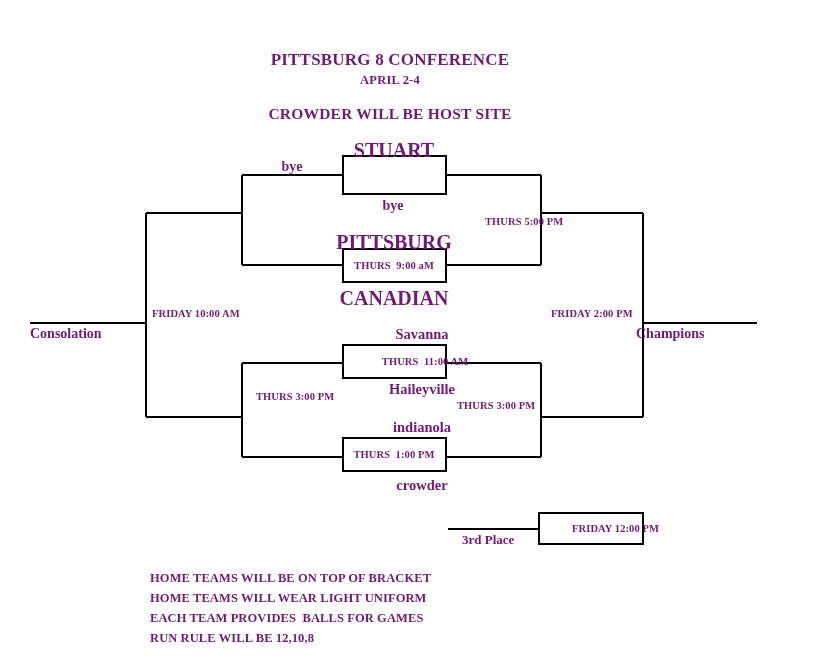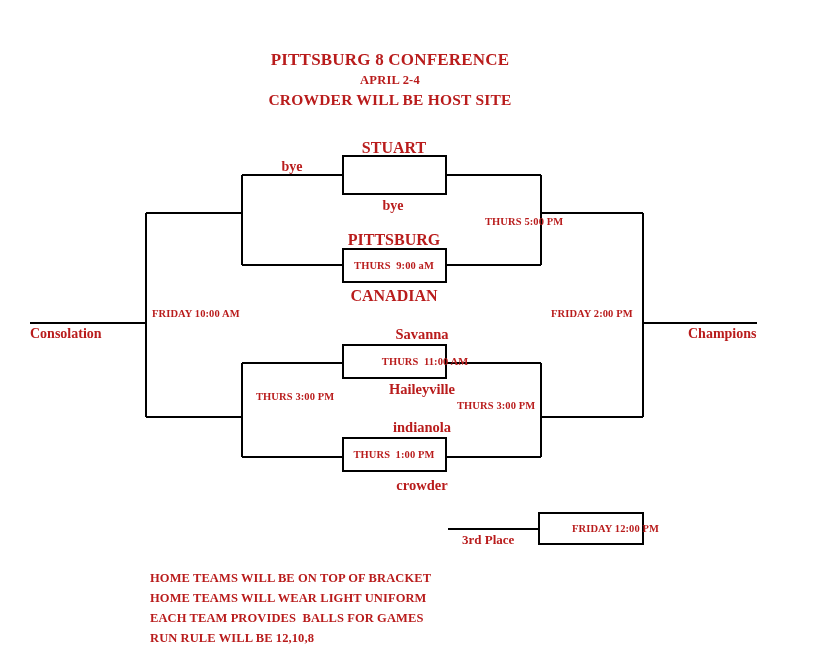--- a/index.html
+++ b/index.html
@@ -36,49 +36,49 @@
     stroke: #000000;
     stroke-width: 1.6;
     fill: #ffffff;
     shape-rendering: crispEdges;
   }
   .lbl {
     position: absolute;
     white-space: pre;
     font-weight: bold;
     line-height: 1;
-    color: #b91c1c;
+    color: #701a75;
   }
   
   .title-main  { font-size: 17px; letter-spacing: .2px; }
   .title-dates { font-size: 12.5px; letter-spacing: .2px; }
   .title-host  { font-size: 15.5px; letter-spacing: .2px; }
 
   
-  .team-name   { font-size: 16px; }
+  .team-name   { font-size: 20px; }
   .team-name-lc{ font-size: 14.5px; margin-left: 28px; }
   .bye-name    { font-size: 14px; }
   .game-time   { font-size: 10.5px; letter-spacing: .1px; }
   .round-time  { font-size: 10.5px; letter-spacing: .1px; }
   .end-label   { font-size: 14px; }
   .place-label { font-size: 13px; }
 
   
   .footer-note { font-size: 12.5px; letter-spacing: .1px; }
 
   .center { transform: translateX(-50%); }
 </style>
 </head>
 <body>
 
 <div id="bracket-root">
 
   <div class="lbl title-main center" style="left:390px; top:51px;">PITTSBURG 8 CONFERENCE</div>
   <div class="lbl title-dates center" style="left:390px; top:74px;">APRIL 2-4</div>
-  <div class="lbl title-host center" style="left:390px; top:92px;">CROWDER WILL BE HOST SITE</div>
+  <div class="lbl title-host center" style="left:390px; top:106px;">CROWDER WILL BE HOST SITE</div>
 
   <svg class="svg-layer" width="839" height="664" viewBox="0 0 839 664">
 
     <path class="bline" d="M 30 323 L 146 323"></path>
 
     <path class="bline" d="M 146 213 L 146 417"></path>
 
     <path class="bline" d="M 146 213 L 242 213"></path>
 
     <path class="bline" d="M 146 417 L 242 417"></path>
@@ -132,21 +132,21 @@
   <div class="lbl game-time center" style="left:394px; top:450px;">THURS  1:00 PM</div>
   <div class="lbl team-name-lc center" style="left:394px; top:478px;">crowder</div>
 
   <div class="lbl round-time" style="left:256px; top:392px;">THURS 3:00 PM</div>
   <div class="lbl round-time" style="left:457px; top:401px;">THURS 3:00 PM</div>
 
   <div class="lbl round-time" style="left:152px; top:309px;">FRIDAY 10:00 AM</div>
   <div class="lbl round-time" style="left:551px; top:309px;">FRIDAY 2:00 PM</div>
 
   <div class="lbl end-label" style="left:30px; top:327px;">Consolation</div>
-  <div class="lbl end-label" style="left:688px; top:327px;">Champions</div>
+  <div class="lbl end-label" style="left:636px; top:327px;">Champions</div>
 
   <div class="lbl place-label" style="left:462px; top:533px;">3rd Place</div>
   <div class="lbl round-time" style="left:572px; top:524px;">FRIDAY 12:00 PM</div>
 
   <div>
     <div class="lbl footer-note" style="left:150px; top:572px;">HOME TEAMS WILL BE ON TOP OF BRACKET</div>
     <div class="lbl footer-note" style="left:150px; top:592px;">HOME TEAMS WILL WEAR LIGHT UNIFORM</div>
     <div class="lbl footer-note" style="left:150px; top:612px;">EACH TEAM PROVIDES  BALLS FOR GAMES</div>
     <div class="lbl footer-note" style="left:150px; top:632px;">RUN RULE WILL BE 12,10,8</div>
   </div>

